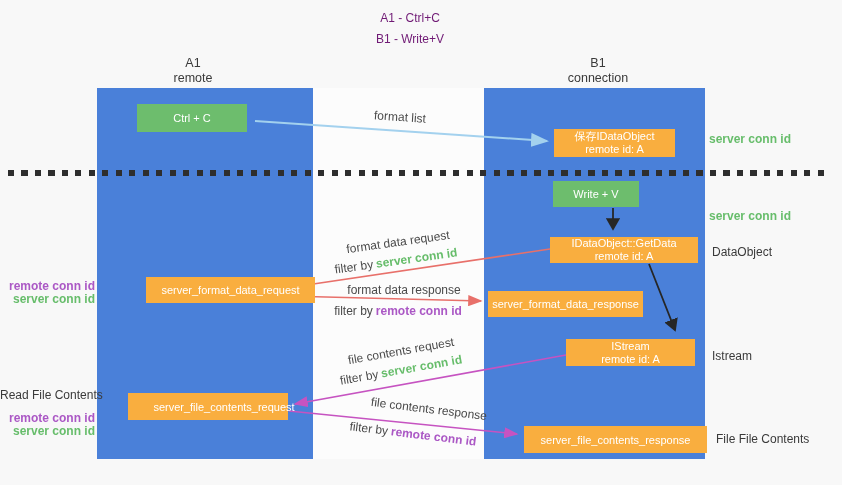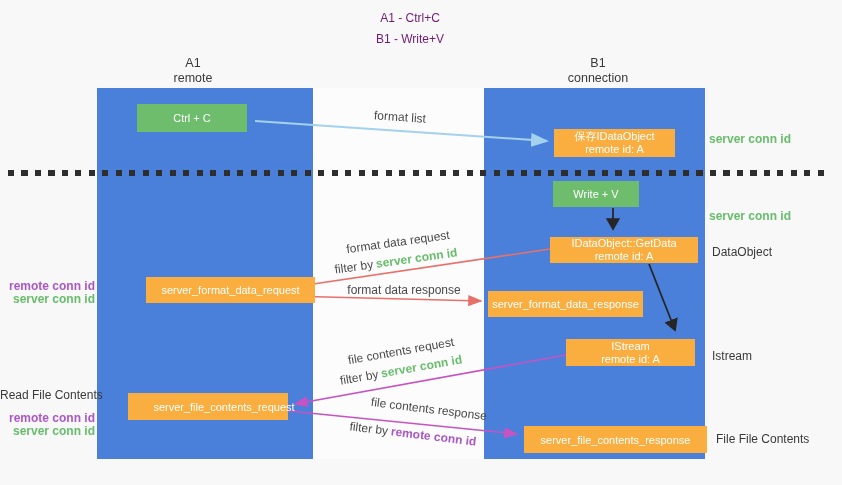--- a/index.html
+++ b/index.html
@@ -165,20 +165,23 @@
   </div>
 
   <div class="elabel r4" style="left:400px;top:117px;">format list</div>
 
   <div class="elabel rm8" style="left:398px;top:242px;">format data request</div>
   <div class="elabel rm8" style="left:396px;top:261px;">
     <span>filter by</span><span class="key-green">server conn id</span>
   </div>
 
   <div class="elabel" style="left:404px;top:290px;">format data response</div>
+  <div class="elabel" style="left:398px;top:311px;">
+    <span>filter by</span><span class="key-purple">remote conn id</span>
+  </div>
 
   <div class="elabel rm10" style="left:401px;top:351px;">file contents request</div>
   <div class="elabel rm10" style="left:401px;top:370px;">
     <span>filter by</span><span class="key-green">server conn id</span>
   </div>
 
   <div class="elabel r7" style="left:429px;top:409px;">file contents response</div>
   <div class="elabel r7" style="left:413px;top:434px;">
     <span>filter by</span><span class="key-purple">remote conn id</span>
   </div>

